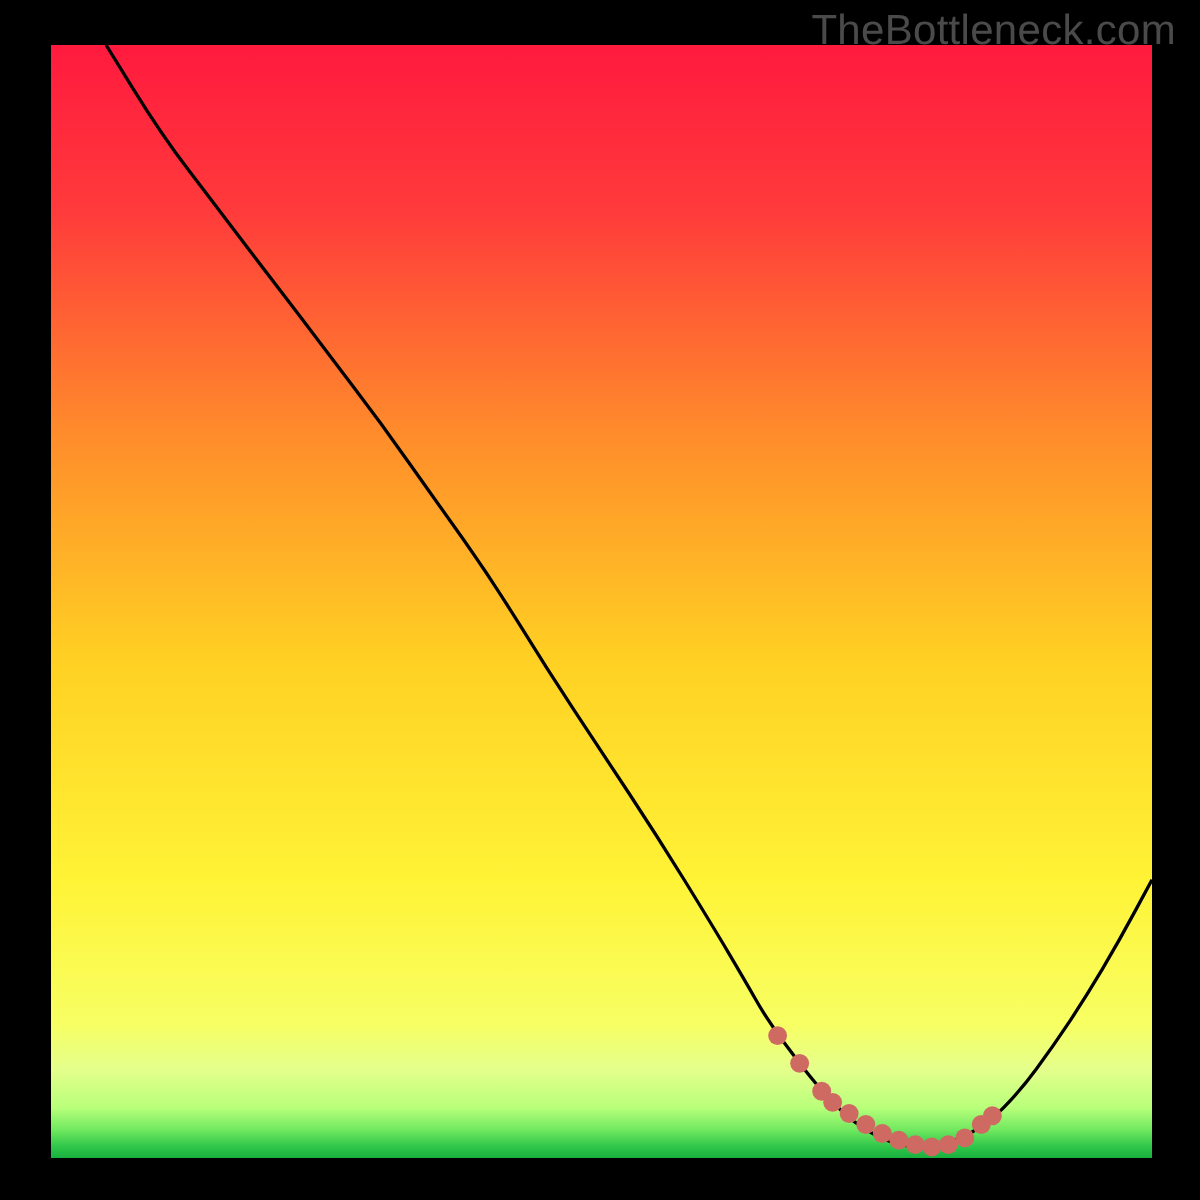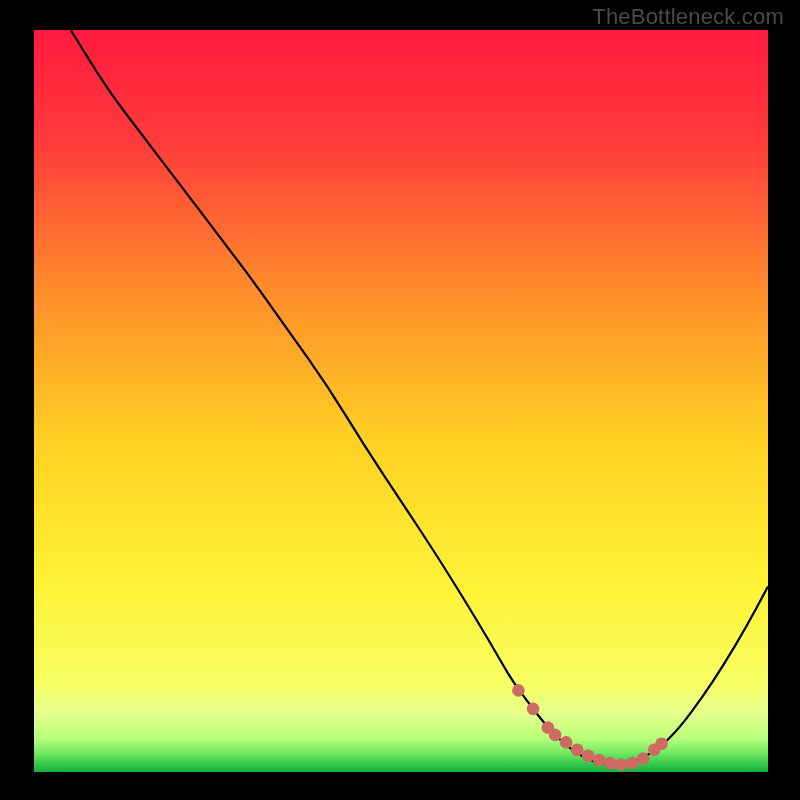--- a/index.html
+++ b/index.html
@@ -15,21 +15,21 @@
     position: relative;
     width: 800px;
     height: 800px;
     background: #000;
   }
   .watermark {
     position: absolute;
     top: 4px;
     right: 16px;
     color: #4a4a4a;
-    font-size: 22px;
+    font-size: 28px;
     letter-spacing: 0.2px;
     font-weight: 500;
     user-select: none;
     z-index: 10;
   }
   .plot {
     position: absolute;
     left: 34px;
     top: 30px;
     width: 734px;

